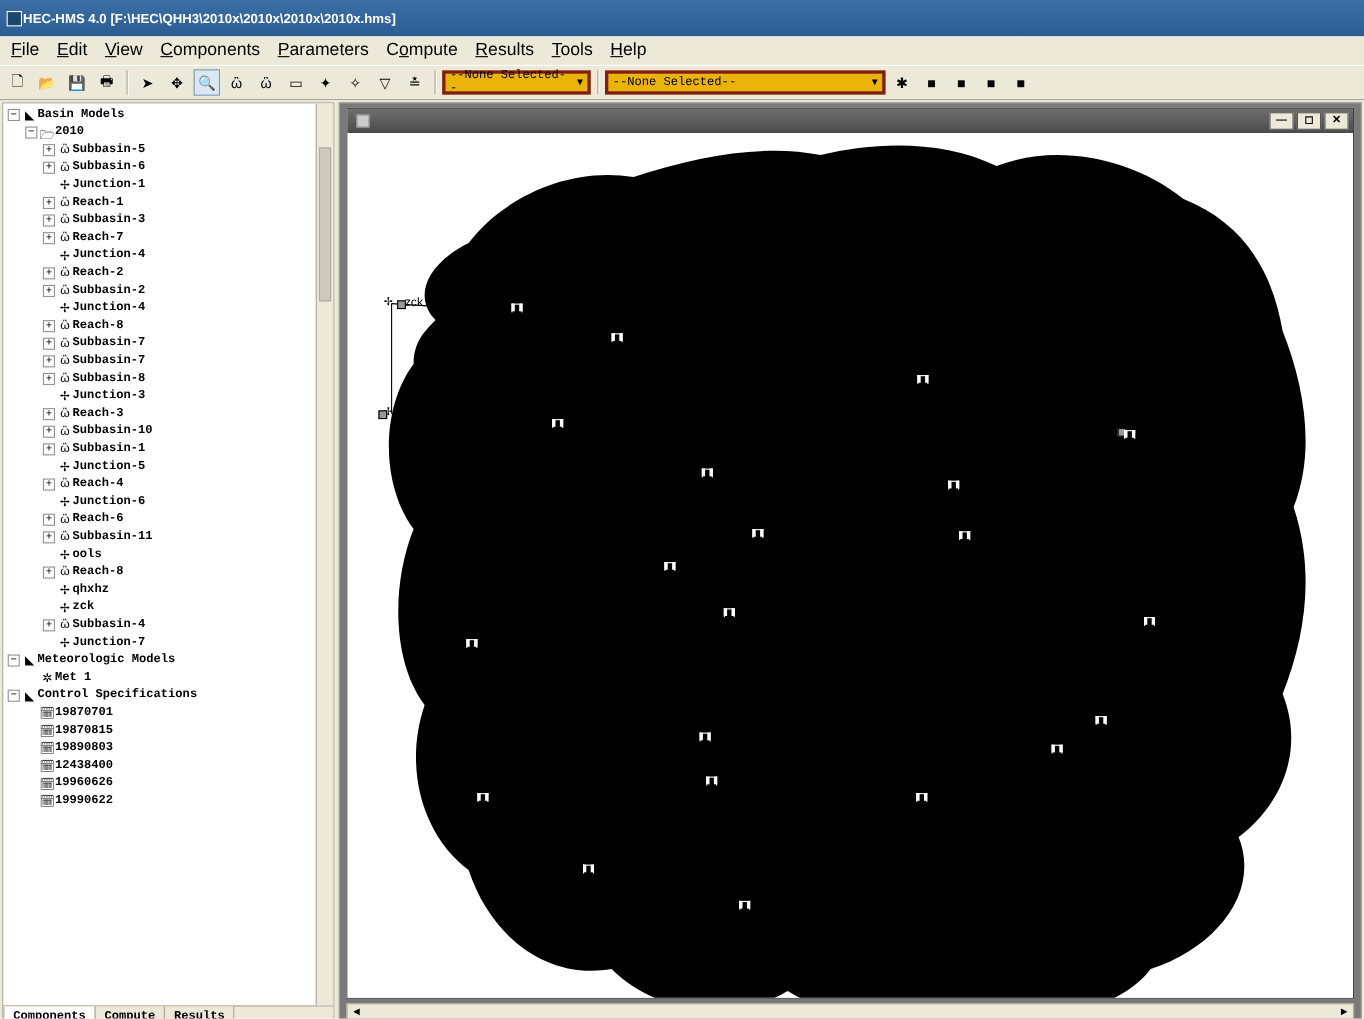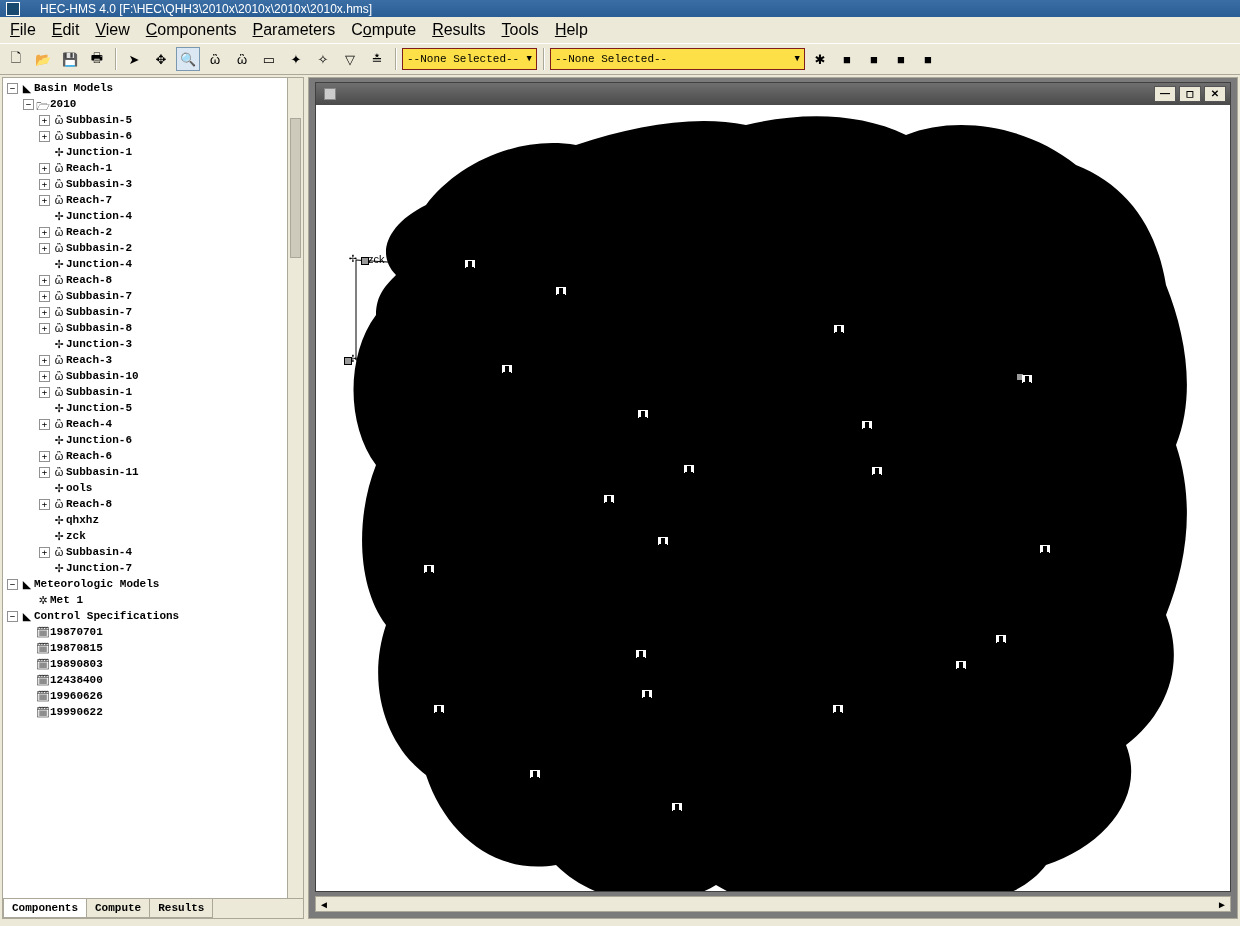--- a/index.html
+++ b/index.html
@@ -10,25 +10,25 @@
   width: 1240px;
   height: 926px;
   overflow: hidden;
   color: #000;
 }
 .titlebar {
   background: linear-gradient(#3a6ea5, #2a5d94);
   color: #fff;
   padding: 2px 6px;
   font-size: 12px;
-  font-weight: normal;
-  height: 17px;
+  font-weight: bold;
+  height: 33px;
   display: flex;
   align-items: center;
-  gap: 20px;
+  gap: 1px;
 }
 .titlebar .app-icon { width:14px; height:14px; background:#1a496f; border:1px solid #fff; display:inline-block; }
 .menubar {
   background: #ece9d8;
   padding: 2px 4px;
   display: flex;
   gap: 4px;
   font-size: 16px;
 }
 .menubar .menu-item {
@@ -48,22 +48,22 @@
 }
 .tb-sep { width:1px; height:22px; background:#aca899; margin:0 3px; box-shadow:1px 0 0 #fff; }
 .tb-btn {
   width: 24px; height: 24px;
   display:flex; align-items:center; justify-content:center;
   border:1px solid transparent;
   cursor:default;
   font-size:13px;
 }
 .tb-combo {
-  border:1px solid #7f1d1d;
-  background:#fde047;
+  border:3px solid #7f1d1d;
+  background:#eab308;
   height:22px;
   display:flex; align-items:center;
   padding:0 4px;
   font-family:"Courier New", monospace;
   font-size:11px;
   gap:3px;
 }
 .tb-combo .arr { font-size:9px; }
 .work-area {
   display:flex;

